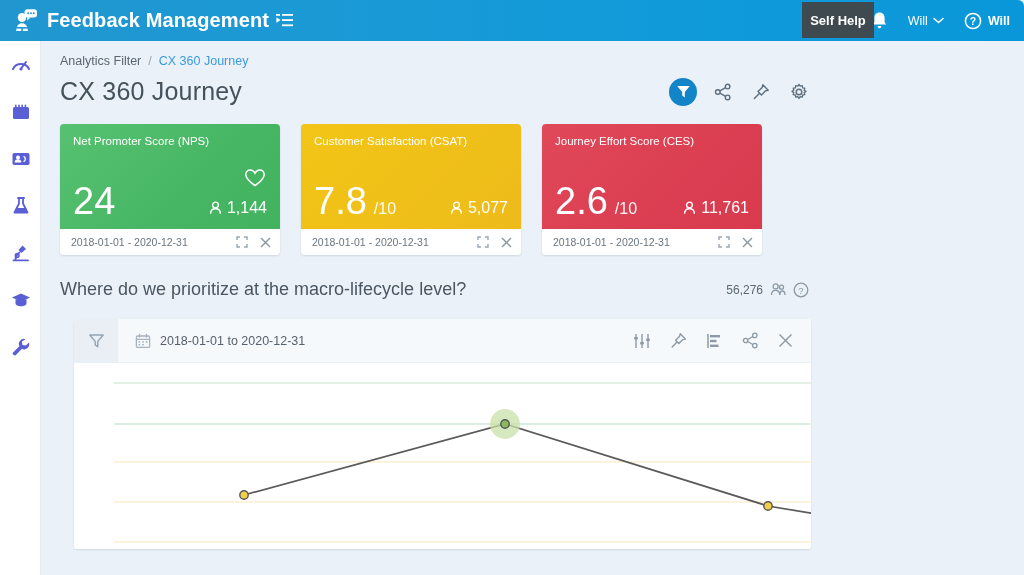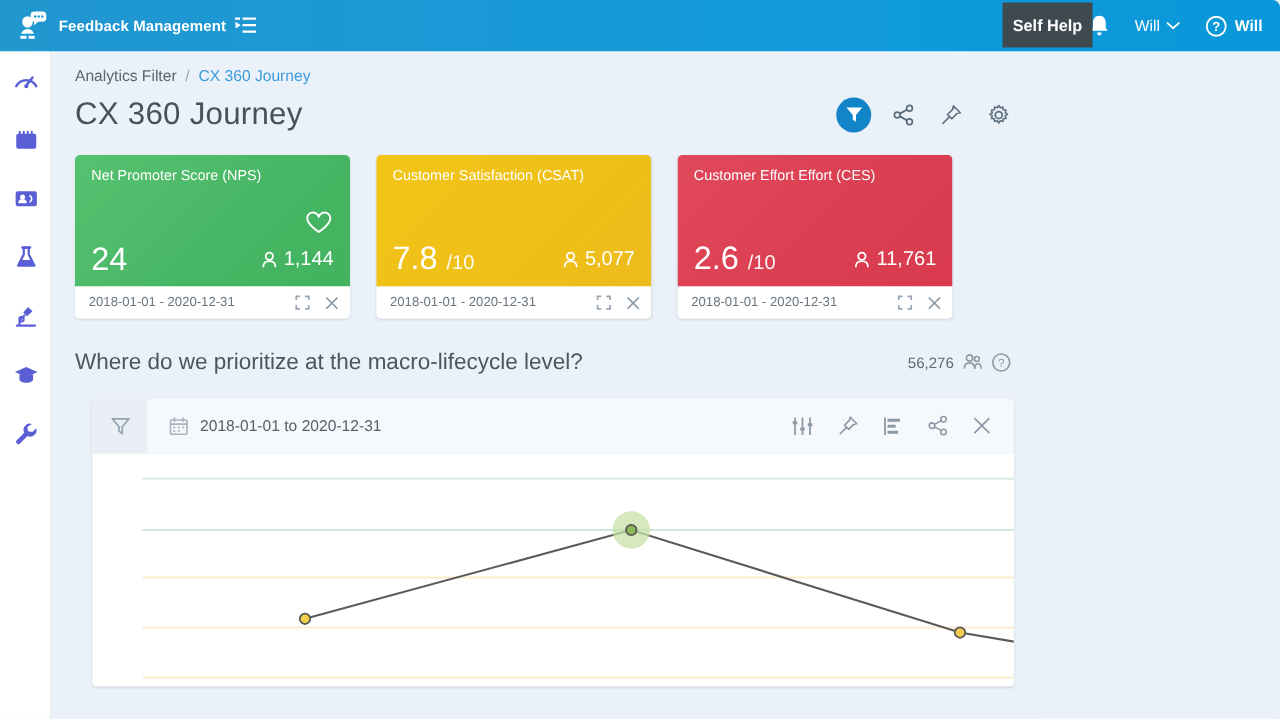--- a/index.html
+++ b/index.html
@@ -20,21 +20,21 @@
   .topbar {
     position: absolute; left: 0; top: 0; width: 1024px; height: 41px;
     background: linear-gradient(to right, #2196cf 0%, #1a9ad6 35%, #0f9ada 70%, #0a97d9 100%);
     border-radius: 0 6px 0 0;
     display: flex; align-items: center;
     z-index: 30;
   }
   .brand { display: flex; align-items: center; padding-left: 12px; }
   .brand-logo { width: 26px; height: 26px; position: relative; }
   .brand-title {
-    color: #ffffff; font-size: 12px; font-weight: bold;
+    color: #ffffff; font-size: 20px; font-weight: bold;
     margin-left: 9px; letter-spacing: .1px;
   }
   .collapse-icon { margin-left: 7px; display: inline-flex; align-items: center; }
   .topbar-right {
     margin-left: auto; display: flex; 
     gap: 20px; padding-right: 14px; height: 100%;
   }
   .tb-icon { display: flex; align-items: center; justify-content: center; cursor: pointer; }
   .user-menu {
     display: flex; align-items: center; gap: 5px;
@@ -110,21 +110,21 @@
   .card {
     width: 220px; border-radius: 4px; overflow: hidden;
     box-shadow: 0 1px 2px rgba(40,60,80,.14);
   }
   .card-body { height: 105px; position: relative; padding: 11px 13px 0 13px; }
   .card-label { color: #ffffff; font-size: 11.5px; }
   .card-main {
     position: absolute; left: 13px; bottom: 9px;
     display: flex; align-items: baseline;
   }
-  .card-value { color: #ffffff; font-size: 26px; font-weight: normal; line-height: 1; margin-top: 40px; }
+  .card-value { color: #ffffff; font-size: 38px; font-weight: normal; line-height: 1; margin-top: 40px; }
   .card-unit { color: #ffffff; font-size: 16px; margin-left: 7px; opacity: .95; }
   .card-heart { position: absolute; right: 14px; top: 44px; }
   .card-resp {
     position: absolute; right: 13px; bottom: 12px;
     display: flex; align-items: center; gap: 5px;
     color: #ffffff; font-size: 16px;
   }
   .card-foot {
     height: 26px; background: #ffffff;
     display: flex; align-items: center;
@@ -421,21 +421,21 @@
                 <line x1="1" y1="1" x2="10" y2="10" stroke="#8b99a6" stroke-width="1.4"></line>
                 <line x1="10" y1="1" x2="1" y2="10" stroke="#8b99a6" stroke-width="1.4"></line>
               </svg>
             </span>
           </span>
         </div>
       </div>
 
       <div class="card">
         <div class="card-body c-red">
-          <div class="card-label">Customer Effort Effort (CES)</div>
+          <div class="card-label">Journey Effort Score (CES)</div>
           <div class="card-main">
             <span class="card-value">2.6</span>
             <span class="card-unit">/10</span>
           </div>
           <div class="card-resp">
             <span>
               <svg width="13" height="14" viewBox="0 0 13 14">
                 <circle cx="6.5" cy="4" r="2.9" fill="none" stroke="#ffffff" stroke-width="1.4"></circle>
                 <path d="M1.6 12.8 C1.6 9.2 3.8 7.8 6.5 7.8 C9.2 7.8 11.4 9.2 11.4 12.8" fill="none" stroke="#ffffff" stroke-width="1.4"></path>
               </svg>

